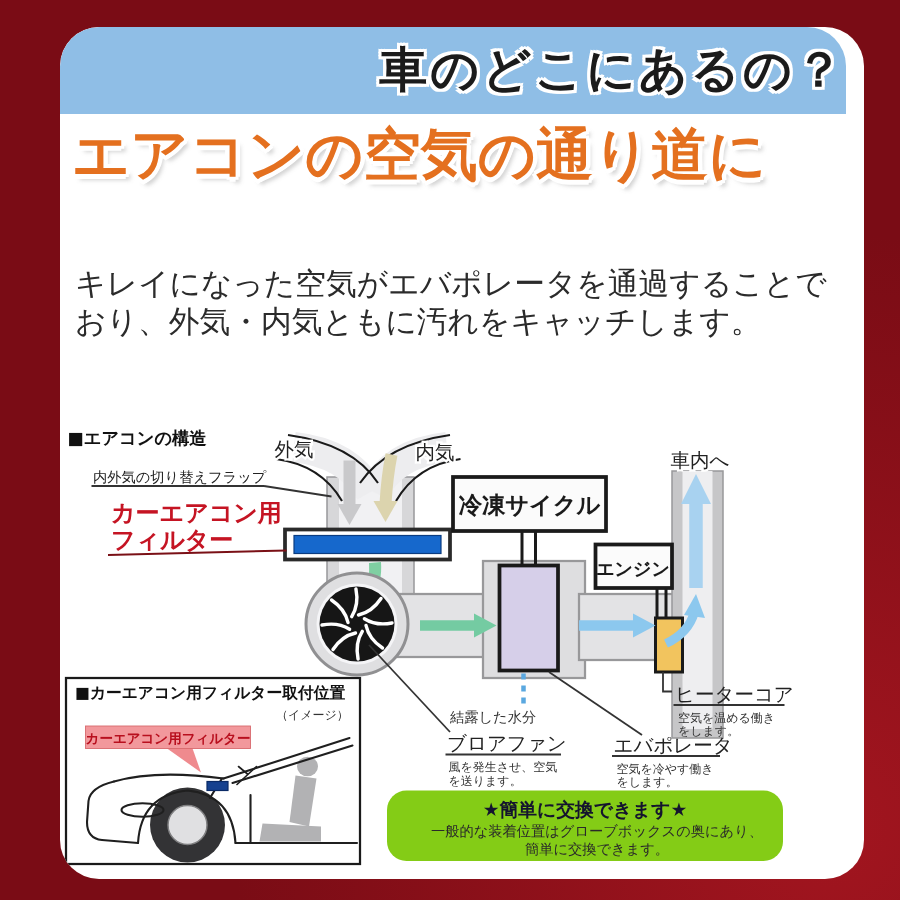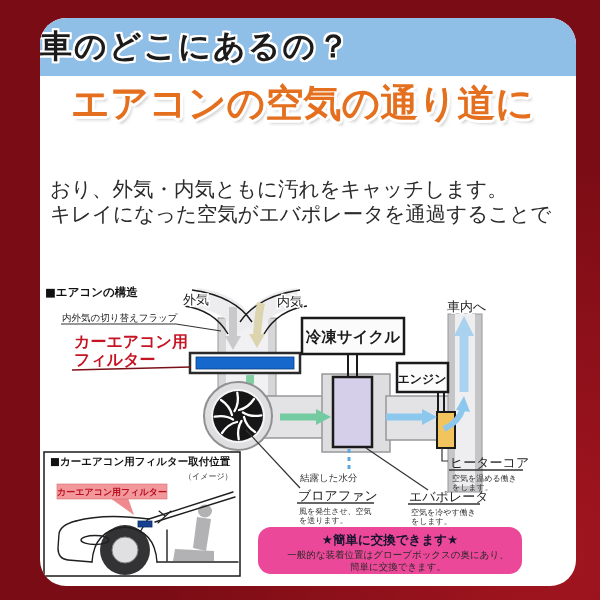--- a/index.html
+++ b/index.html
@@ -6,65 +6,64 @@
   body{
     width:600px;height:600px;position:relative;overflow:hidden;
     background:radial-gradient(120% 120% at 92% 92%, #a2151f 0%, #7a0c15 55%);
     font-family:"DejaVu Sans","Liberation Sans",sans-serif;
   }
   .content{
     position:absolute;left:40px;top:18px;width:536px;height:568px;
     background:#ffffff;border-radius:26px;overflow:hidden;
   }
   .header-band{
-    position:absolute;top:0;left:0;right:0;height:58px;
+    position:absolute;top:0;left:0;right:12px;height:58px;
     background:#8fbee6;border-radius:26px 26px 0 0;
-    display:flex;align-items:center;justify-content:flex-start;
+    display:flex;align-items:center;justify-content:flex-end;
   }
   .header-title{
     font-size:32px;font-weight:bold;color:#1b1b1b;letter-spacing:2px;
     text-shadow:-2px -2px 0 #fff,2px -2px 0 #fff,-2px 2px 0 #fff,2px 2px 0 #fff,
       0 -2px 0 #fff,0 2px 0 #fff,-2px 0 0 #fff,2px 0 0 #fff;
   }
   .headline{
     position:absolute;left:8px;top:64px;width:524px;
     font-size:38px;font-weight:800;line-height:43px;color:#e4701f;letter-spacing:0px;
     text-shadow:-2px -2px 0 #fff,2px -2px 0 #fff,-2px 2px 0 #fff,2px 2px 0 #fff,
       0 -3px 0 #fff,0 3px 0 #fff,-3px 0 0 #fff,3px 0 0 #fff,3px 4px 3px rgba(120,120,120,.35);
-    margin-left:23px;
   }
   .body-text{
     position:absolute;left:10px;top:159px;width:522px;
     font-size:20.5px;line-height:24.5px;color:#2b2b2b;letter-spacing:0px;
   }
   .diagram-svg{position:absolute;left:0;top:262px;width:536px;height:306px;}
   .replace-note{
     position:absolute;left:218px;top:509px;width:264px;height:47px;
-    background:#ec4899;border-radius:13px;text-align:center;
+    background:#84cc16;border-radius:13px;text-align:center;
   }
   .replace-note .l1{font-size:12.5px;font-weight:bold;color:#14142e;margin-top:5px;}
   .replace-note .l2,.replace-note .l3{font-size:9.5px;color:#2a2a2a;line-height:12px;padding-left:16px;}
   svg text{font-family:"DejaVu Sans","Liberation Sans",sans-serif;}
 </style>
 </head>
 <body>
 
 <div class="content">
 
   <div class="header-band">
     <span class="header-title">車のどこにあるの？</span>
   </div>
 
   <div class="headline">
     <div>エアコンの空気の通り道に</div>
   </div>
 
   <div class="body-text">
+    <div>キレイになった空気がエバポレータを通過することで</div>
     <div>おり、外気・内気ともに汚れをキャッチします。</div>
-    <div>キレイになった空気がエバポレータを通過することで</div>
   </div>
 
   <svg class="diagram-svg" viewBox="40 280 536 306" xmlns="http://www.w3.org/2000/svg">
 
     <text x="45" y="296" font-size="11.5" font-weight="bold" fill="#111">■エアコンの構造</text>
 
     <g>
 
       <rect x="218" y="318" width="58" height="78" fill="#d7d7d9" stroke="#98989a" stroke-width="1"></rect>
       <rect x="226" y="318" width="42" height="78" fill="#f1f1f3"></rect>

